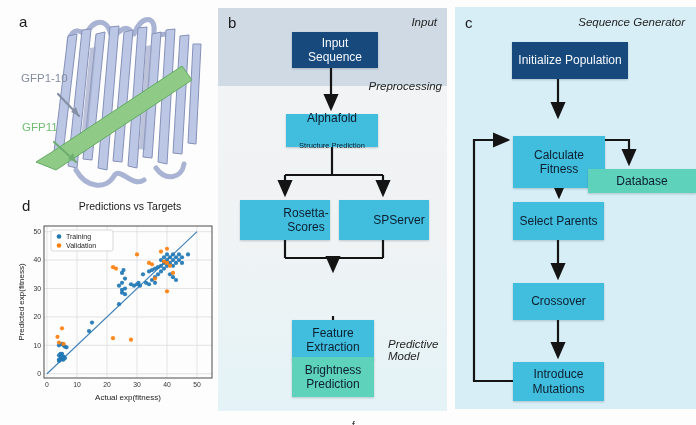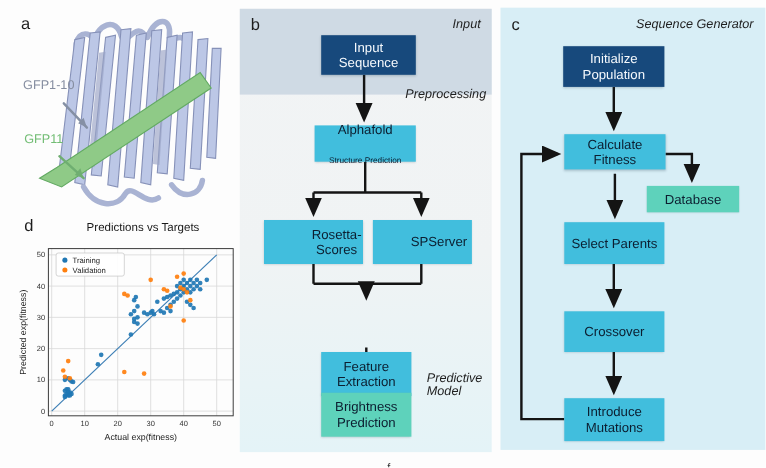--- a/index.html
+++ b/index.html
@@ -155,27 +155,27 @@
       <line class="flow-line" x1="103" y1="72" x2="103" y2="109" marker-end="url(#ah-c)"></line>
       <line class="flow-line" x1="104" y1="151" x2="104" y2="189" marker-end="url(#ah-c)"></line>
       <line class="flow-line" x1="103" y1="233" x2="103" y2="270" marker-end="url(#ah-c)"></line>
       <line class="flow-line" x1="103" y1="313" x2="103" y2="349" marker-end="url(#ah-c)"></line>
       <path class="flow-line" d="M150,133 L174,133 L174,150"></path>
       <line class="flow-line" x1="174" y1="150" x2="174" y2="156" marker-end="url(#ah-c)"></line>
       <path class="flow-line" d="M58,374 L19,374 L19,133 L44,133"></path>
       <line class="flow-line" x1="44" y1="133" x2="52" y2="133" marker-end="url(#ah-c)"></line>
     </svg>
 
-    <div class="node navy" style="left:57px; top:35px; width:92px; height:37px;">
+    <div class="node navy" style="left:57px; top:35px; width:116px; height:37px;">
       <span>Initialize Population</span>
     </div>
-    <div class="node cyan" style="left:58px; top:115px; width:92px; height:32px;">
+    <div class="node cyan" style="left:58px; top:129px; width:92px; height:52px;">
       <span>Calculate Fitness</span>
     </div>
-    <div class="node mint" style="left:133px; top:162px; width:84px; height:24px;">
+    <div class="node mint" style="left:133px; top:162px; width:108px; height:24px;">
       <span>Database</span>
     </div>
     <div class="node cyan" style="left:58px; top:195px; width:91px; height:38px;">
       <span>Select Parents</span>
     </div>
     <div class="node cyan" style="left:58px; top:276px; width:91px; height:37px;">
       <span>Crossover</span>
     </div>
     <div class="node cyan" style="left:58px; top:355px; width:91px; height:39px;">
       <span>Introduce Mutations</span>

